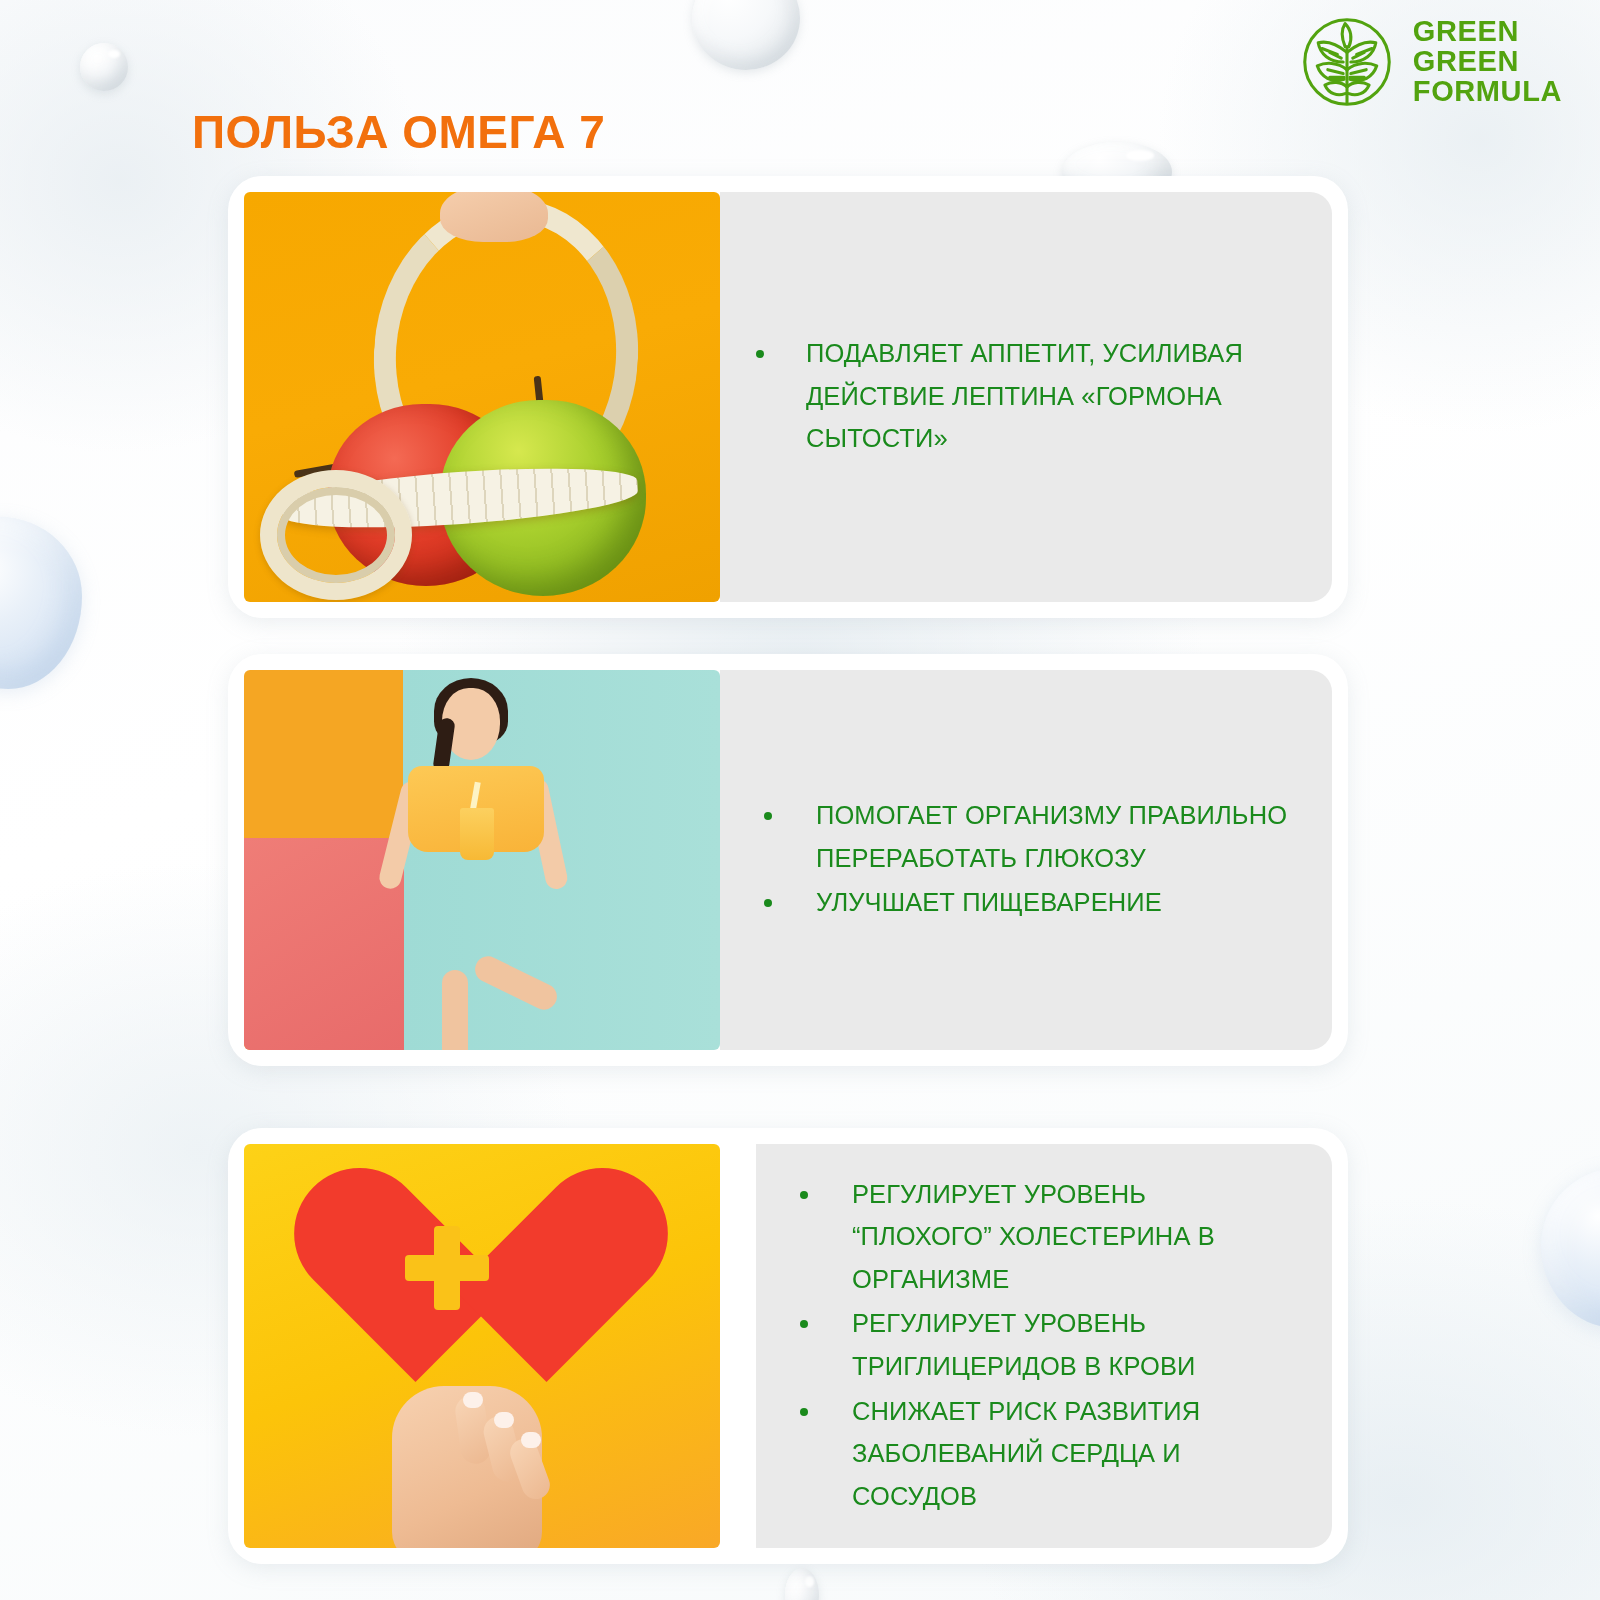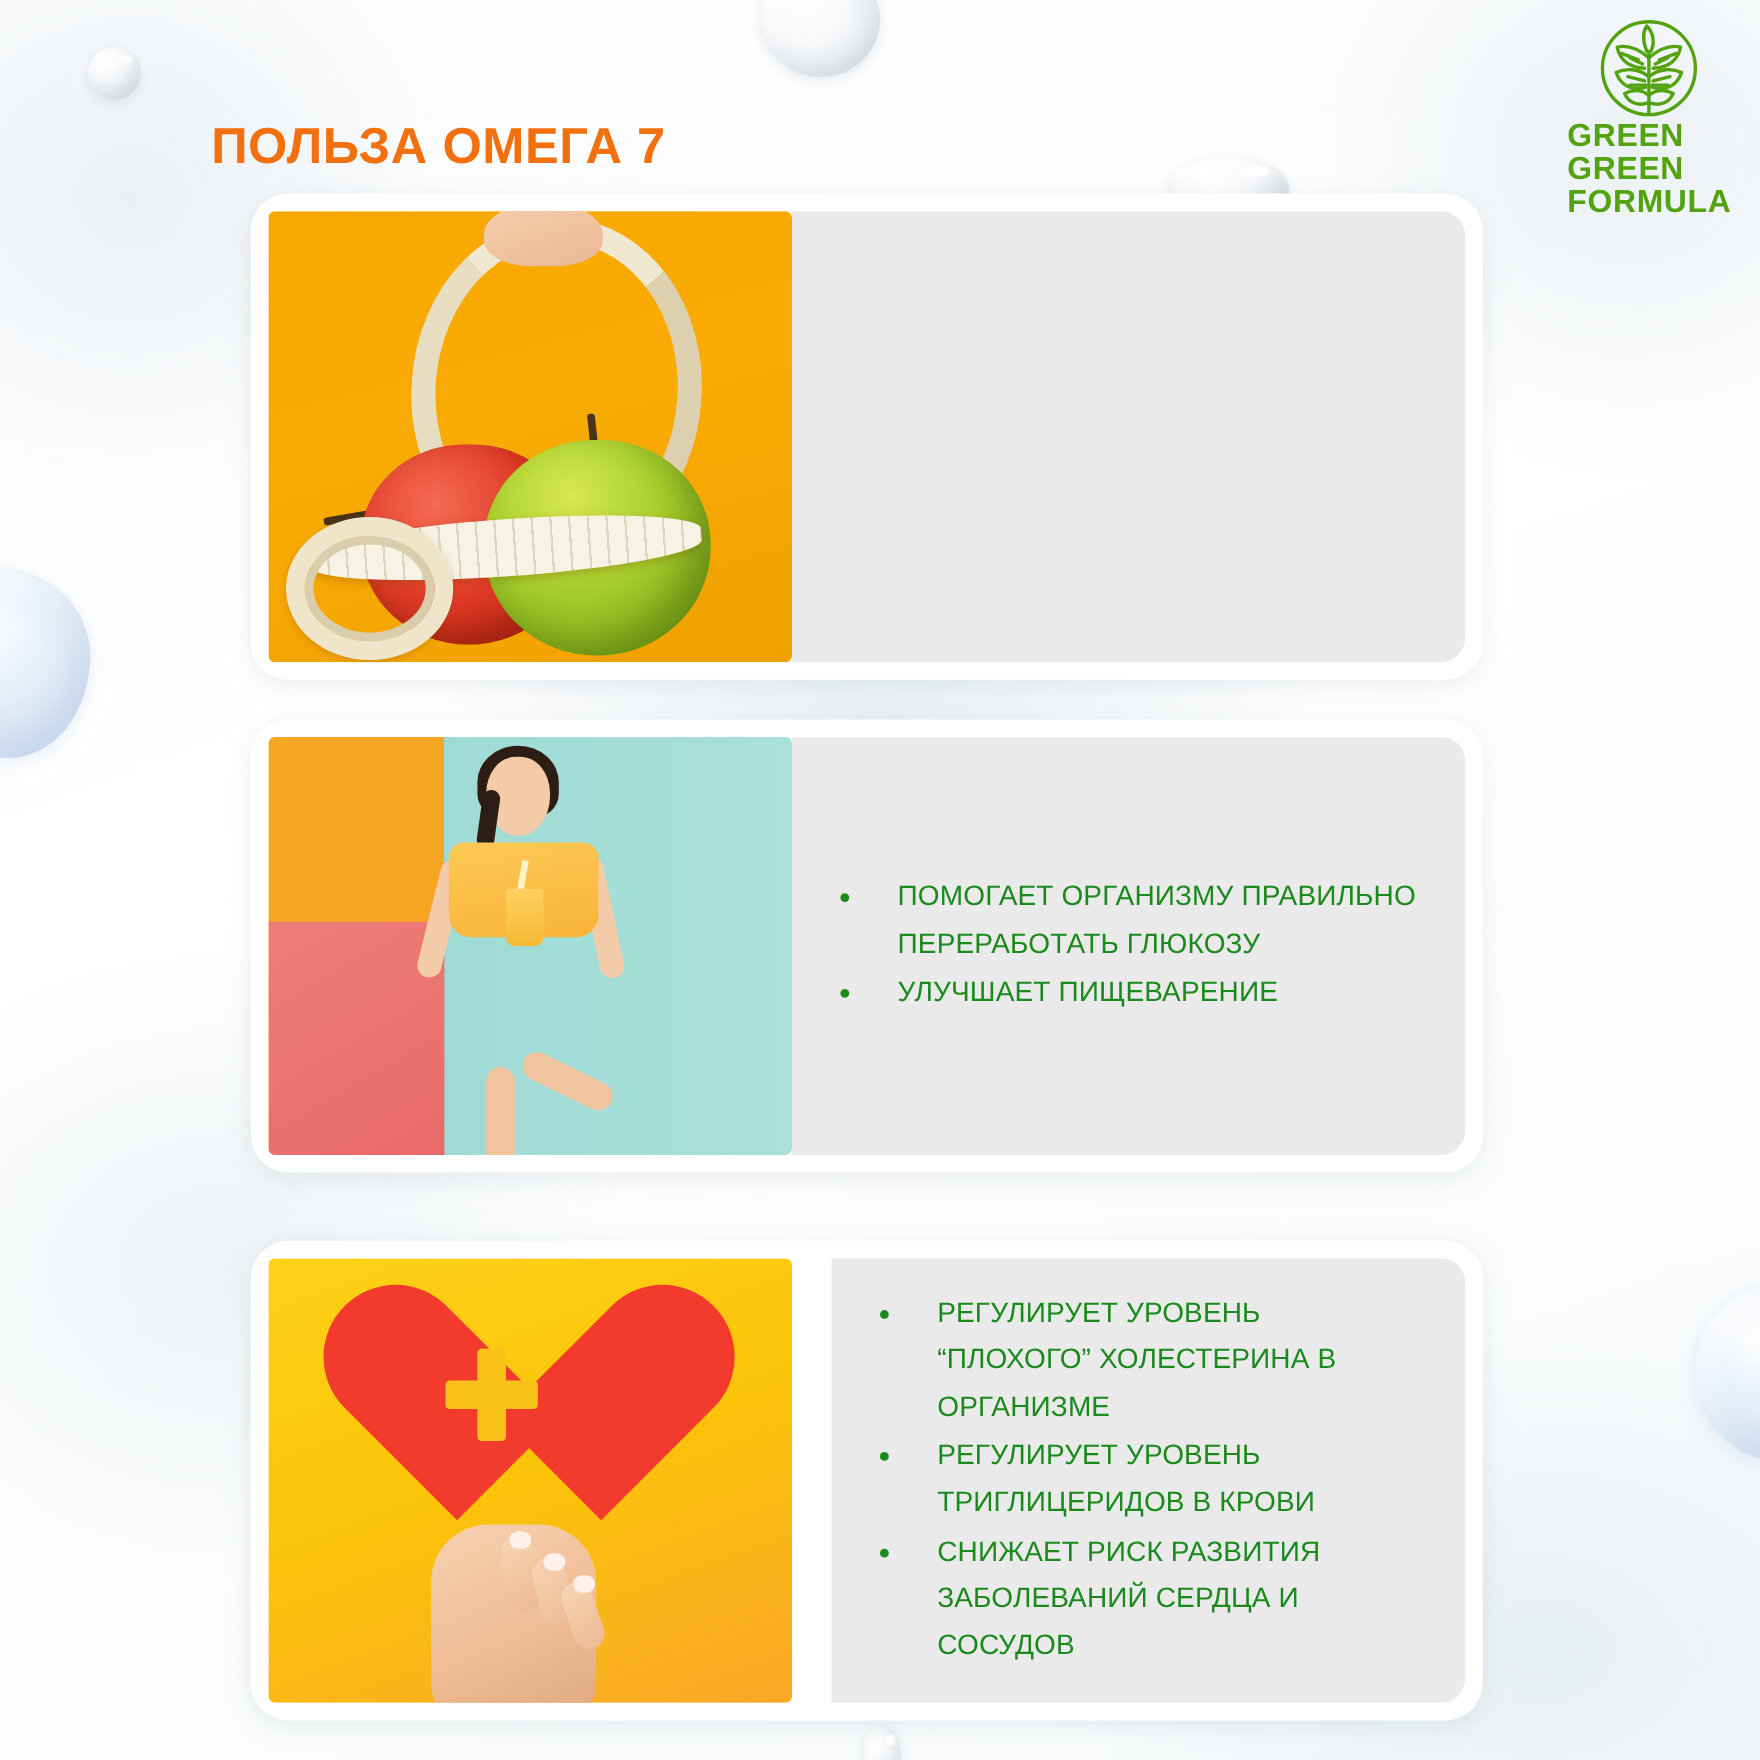--- a/index.html
+++ b/index.html
@@ -77,25 +77,25 @@
     top: 74px;
     font-size: 46px;
     letter-spacing: 0.5px;
     color: #f2700d;
     font-weight: 700;
     white-space: nowrap;
   }
 
   .brand-logo {
     position: absolute;
-    right: 26px;
+    right: 38px;
     top: 14px;
     display: flex;
     align-items: center;
-    flex-direction: column;
+    gap: 18px;
   }
   .brand-mark { width: 96px; height: 96px; flex: 0 0 auto; }
   .brand-words {
     display: flex;
     flex-direction: column;
     line-height: 1.03;
     font-weight: bold;
     font-size: 29px;
     letter-spacing: 0.6px;
     color: #52a30f;
@@ -391,20 +391,21 @@
         <div class="stem" id="stem-red"></div>
         <div class="apple-red"></div>
         <div class="stem" id="stem-green"></div>
         <div class="apple-green"></div>
         <div class="tape-band"></div>
         <div class="tape-coil"></div>
       </div>
     </div>
     <div class="card-body">
       <ul class="bullets">
+        <li>ПОДАВЛЯЕТ АППЕТИТ, УСИЛИВАЯ ДЕЙСТВИЕ ЛЕПТИНА «ГОРМОНА СЫТОСТИ»</li>
       </ul>
     </div>
   </section>
 
   <section class="card" id="card-2">
     <div class="card-photo">
       <div class="photo-woman">
         <div class="pink-square"></div>
         <div class="w-hair"></div>
         <div class="w-head"></div>

